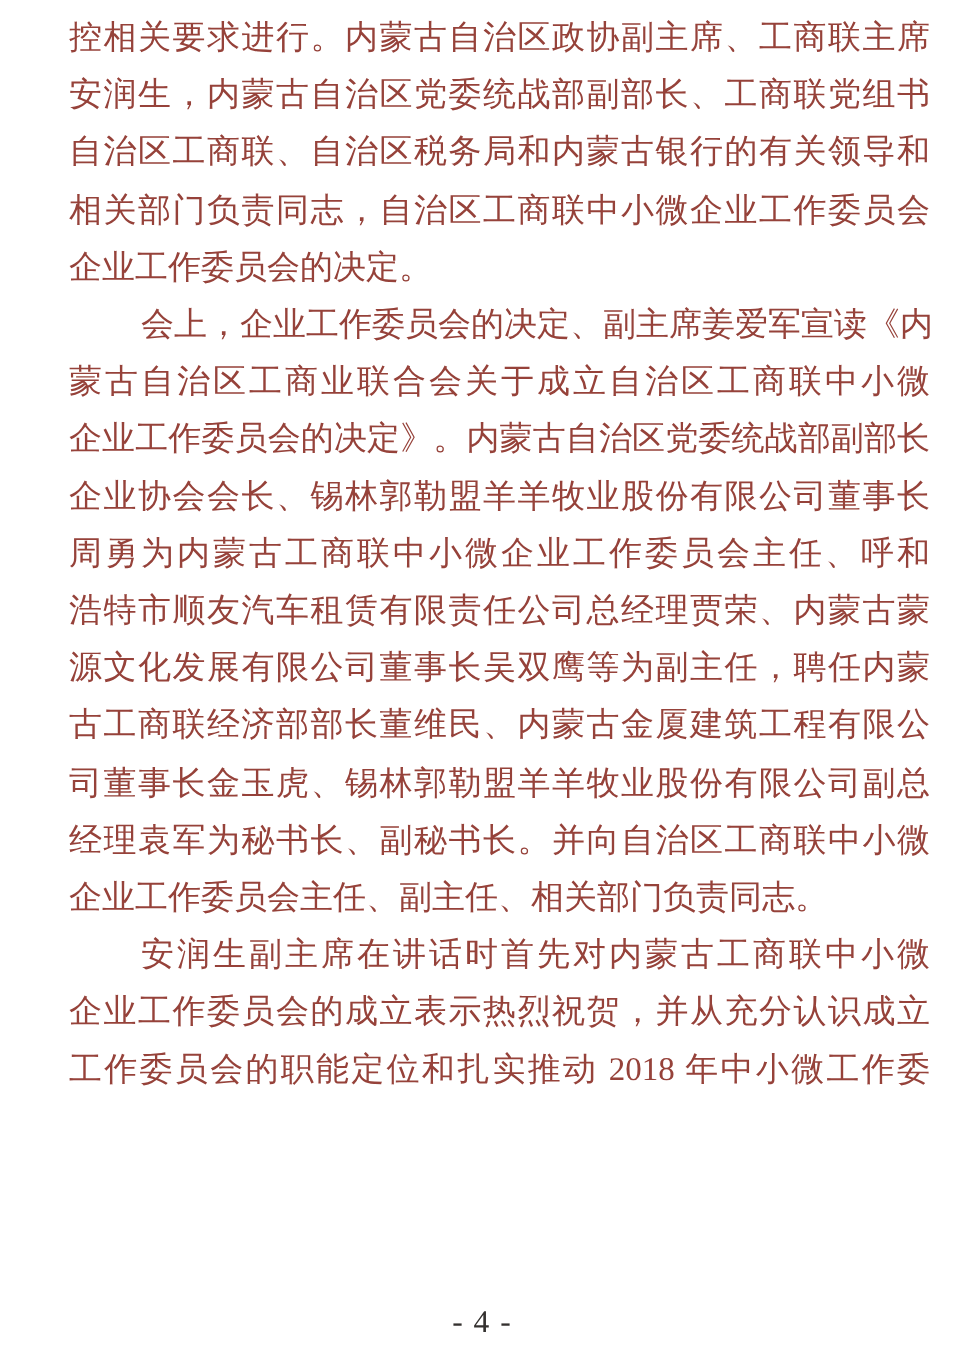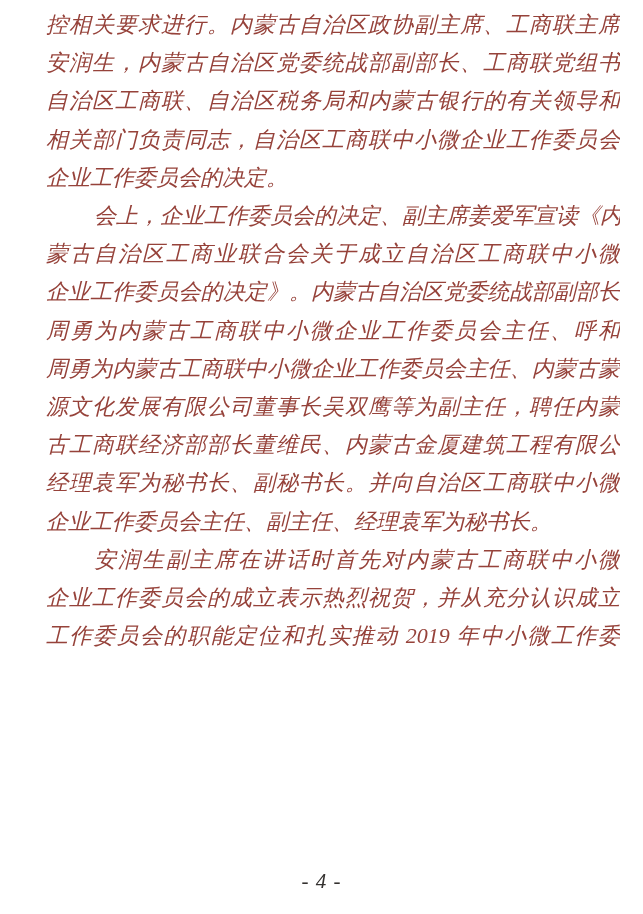--- a/index.html
+++ b/index.html
@@ -1,20 +1,20 @@
 <!DOCTYPE html>
 <html lang="zh" style="--text-color: #96423a; --page-number-color: #34312f; --bg-color: #ffffff;"><head>
 <meta charset="utf-8">
 <style>
   :root {
     --text-color: #96423a;
     --page-number-color: #34312f;
     --bg-color: #ffffff;
   }
-  * { margin: 0; padding: 0; box-sizing: border-box; font-style: italic; }
+  * { margin: 0; padding: 0; box-sizing: border-box; }
   html, body {
     width: 643px;
     background: var(--bg-color);
   }
   body {
     height: 914px;
     overflow: hidden;
     font-family: "Liberation Serif", "DejaVu Serif", serif;
   }
   .page {
@@ -62,24 +62,26 @@
 <div class="page">
   <div class="text-block">
       <div class="line">控相关要求进行。内蒙古自治区政协副主席、工商联主席</div>
       <div class="line">安润生，内蒙古自治区党委统战部副部长、工商联党组书</div>
       <div class="line">自治区工商联、自治区税务局和内蒙古银行的有关领导和</div>
       <div class="line">相关部门负责同志，自治区工商联中小微企业工作委员会</div>
       <div class="line para-end">企业工作委员会的决定。</div>
       <div class="line first">会上，企业工作委员会的决定、副主席姜爱军宣读《内</div>
       <div class="line">蒙古自治区工商业联合会关于成立自治区工商联中小微</div>
       <div class="line">企业工作委员会的决定》。内蒙古自治区党委统战部副部长</div>
+      <div class="line">企业协会会长、锡林郭勒盟羊羊牧业股份有限公司董事长</div>
       <div class="line">周勇为内蒙古工商联中小微企业工作委员会主任、呼和</div>
-      <div class="line">周勇为内蒙古工商联中小微企业工作委员会主任、内蒙古蒙</div>
+      <div class="line">浩特市顺友汽车租赁有限责任公司总经理贾荣、内蒙古蒙</div>
       <div class="line">源文化发展有限公司董事长吴双鹰等为副主任，聘任内蒙</div>
       <div class="line">古工商联经济部部长董维民、内蒙古金厦建筑工程有限公</div>
+      <div class="line">司董事长金玉虎、锡林郭勒盟羊羊牧业股份有限公司副总</div>
       <div class="line">经理袁军为秘书长、副秘书长。并向自治区工商联中小微</div>
-      <div class="line para-end">企业工作委员会主任、副主任、经理袁军为秘书长。</div>
+      <div class="line para-end">企业工作委员会主任、副主任、相关部门负责同志。</div>
       <div class="line first">安润生副主席在讲话时首先对内蒙古工商联中小微</div>
       <div class="line">企业工作委员会的成立表示热烈祝贺，并从充分认识成立</div>
-      <div class="line">工作委员会的职能定位和扎实推动 2019 年中小微工作委</div>
+      <div class="line">工作委员会的职能定位和扎实推动 2018 年中小微工作委</div>
     </div>
   <div class="page-number">- 4 -</div>
 </div>
 
 </body></html>

